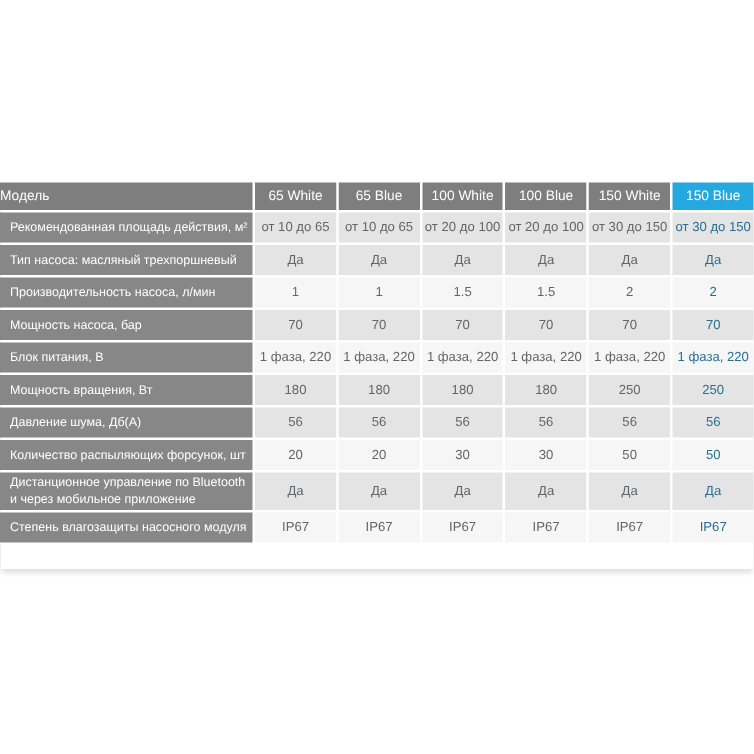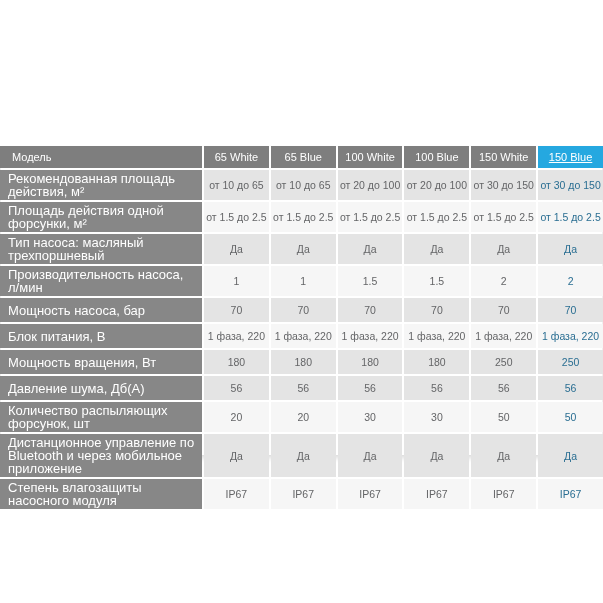--- a/index.html
+++ b/index.html
@@ -43,31 +43,30 @@
   thead th {
     height: 20px;
     background: var(--header-bg);
     color: var(--header-text);
     font-size: 11px;
     text-align: center;
     white-space: nowrap;
   }
   thead th.lbl {
     text-align: left;
-    padding-left: 12px;
+    padding-left: 0;
   }
   thead th.hl {
     background: var(--highlight-bg);
-    text-decoration: underline;
   }
   tbody th.lbl {
     height: 20px;
     background: var(--label-bg);
     color: var(--label-text);
-    font-size: 13px;
+    font-size: 10px;
     text-align: left;
     padding: 2px 4px 2px 8px;
     line-height: 13px;
   }
   tbody td {
     height: 20px;
     font-size: 10.5px;
     text-align: center;
     color: var(--data-text);
     white-space: nowrap;
@@ -109,29 +108,20 @@
     <tbody id="spec-body">
         <tr class="odd">
           <th class="lbl">Рекомендованная площадь действия, м²</th>
           <td>от 10 до 65</td>
           <td>от 10 до 65</td>
           <td>от 20 до 100</td>
           <td>от 20 до 100</td>
           <td>от 30 до 150</td>
           <td class="hl">от 30 до 150</td>
         </tr>
-        <tr class="even">
-          <th class="lbl">Площадь действия одной форсунки, м²</th>
-          <td>от 1.5 до 2.5</td>
-          <td>от 1.5 до 2.5</td>
-          <td>от 1.5 до 2.5</td>
-          <td>от 1.5 до 2.5</td>
-          <td>от 1.5 до 2.5</td>
-          <td class="hl">от 1.5 до 2.5</td>
-        </tr>
         <tr class="odd">
           <th class="lbl">Тип насоса: масляный трехпоршневый</th>
           <td>Да</td>
           <td>Да</td>
           <td>Да</td>
           <td>Да</td>
           <td>Да</td>
           <td class="hl">Да</td>
         </tr>
         <tr class="even">

